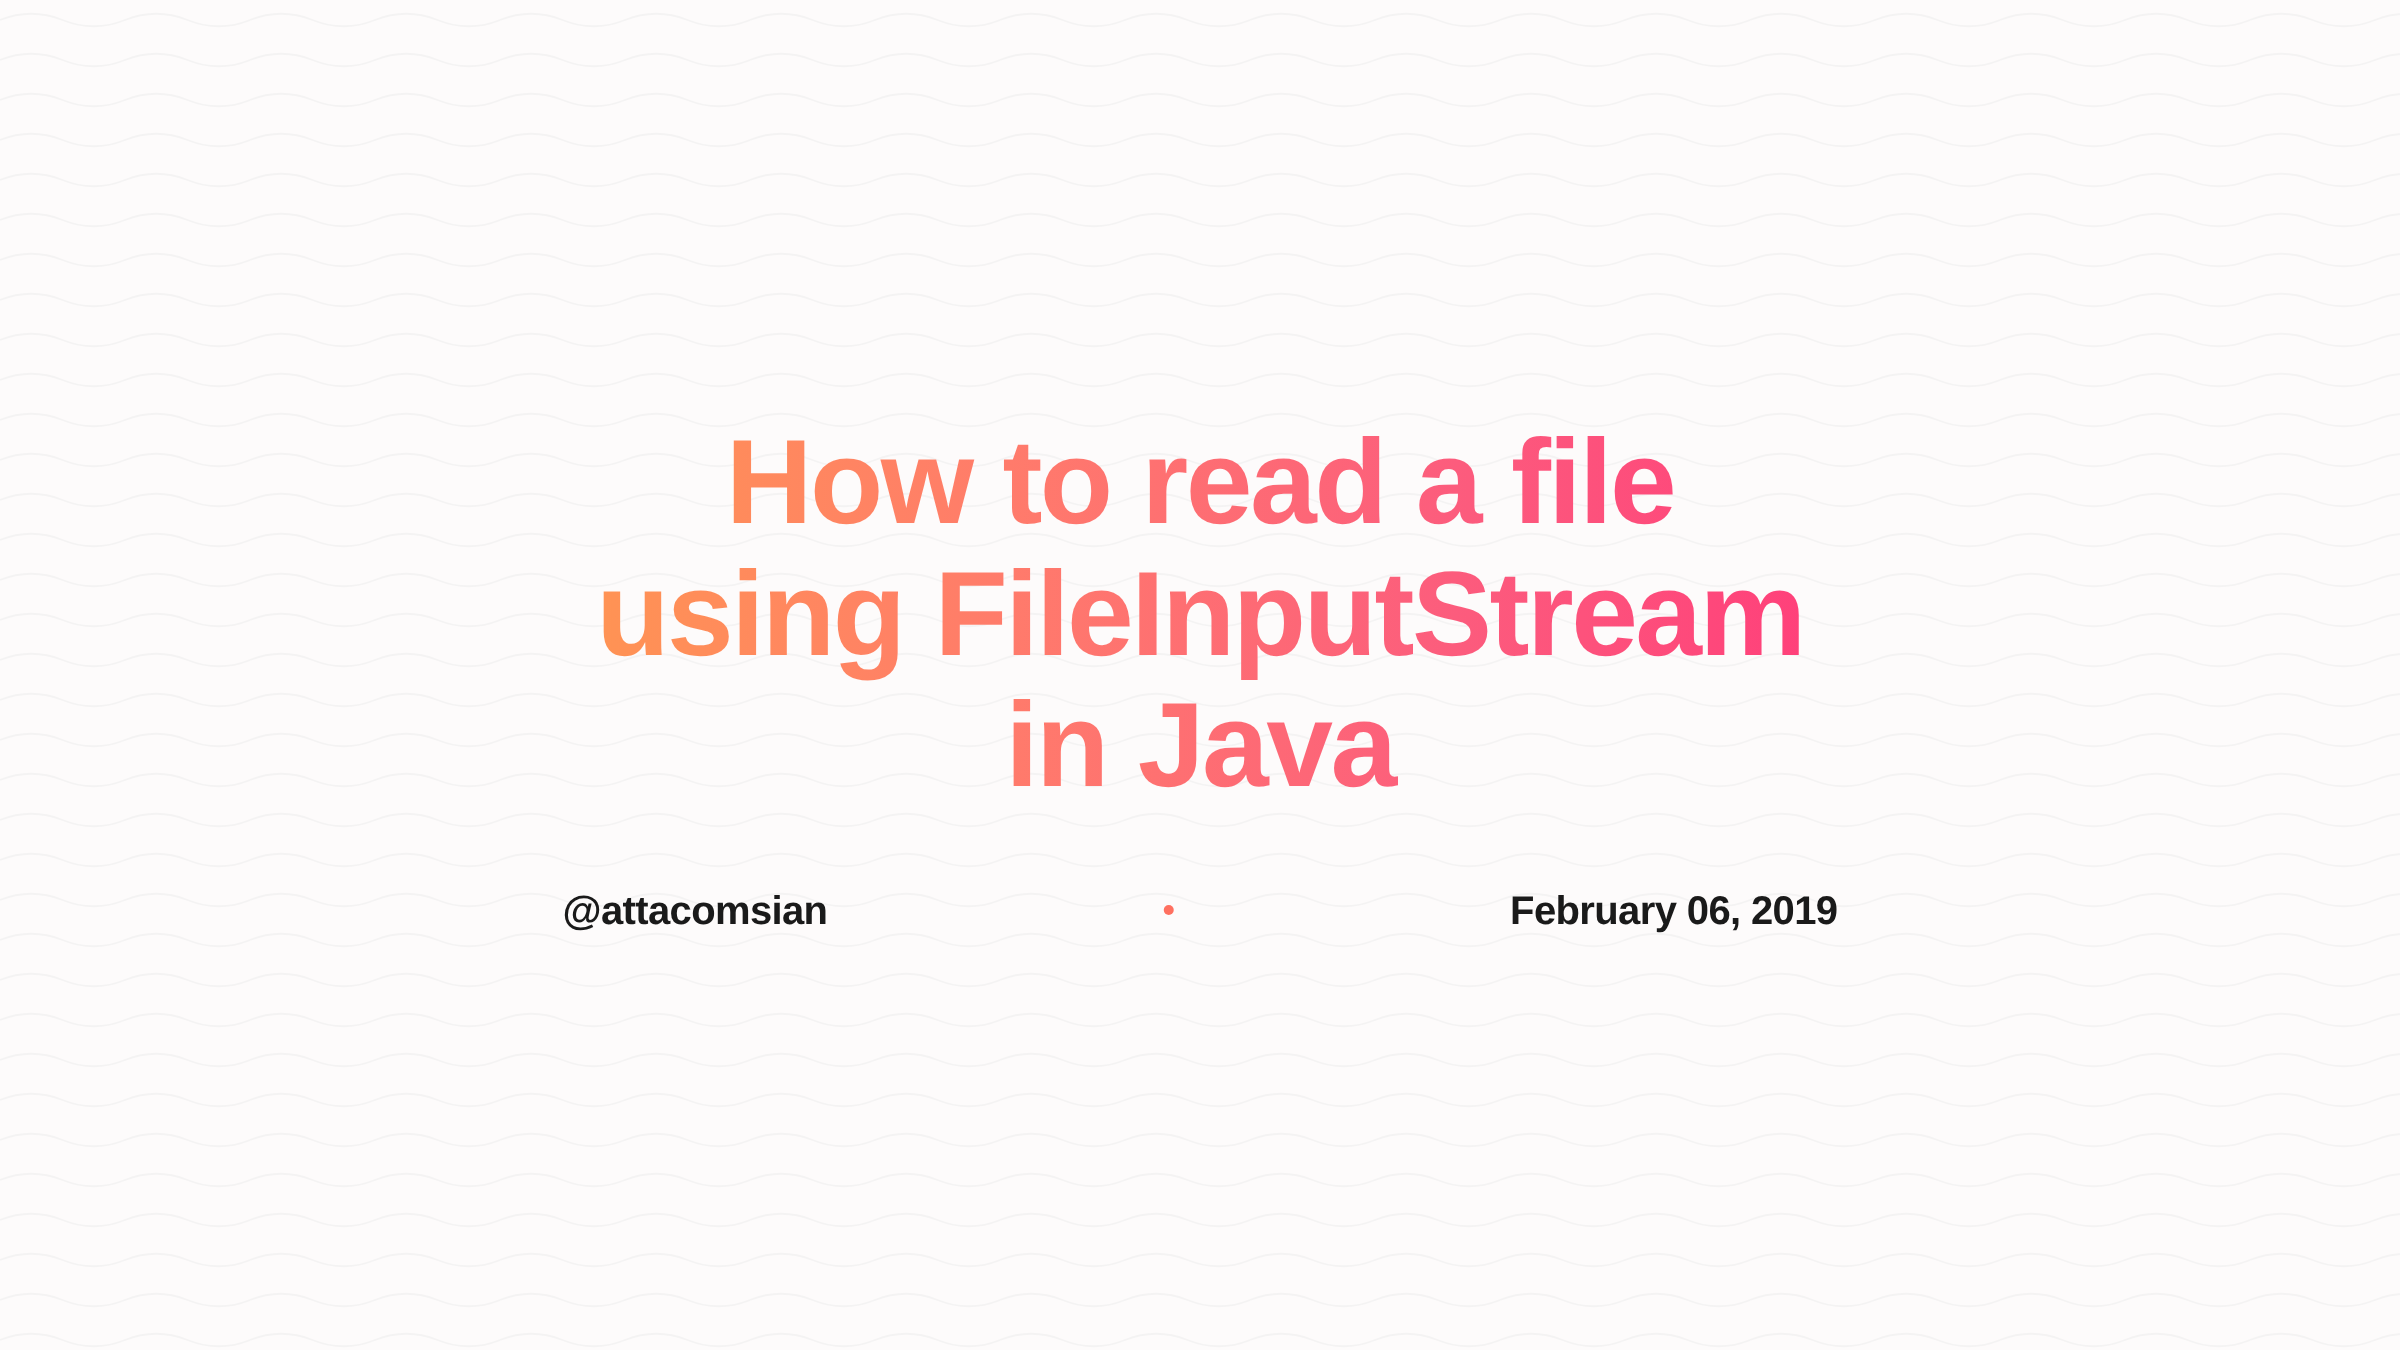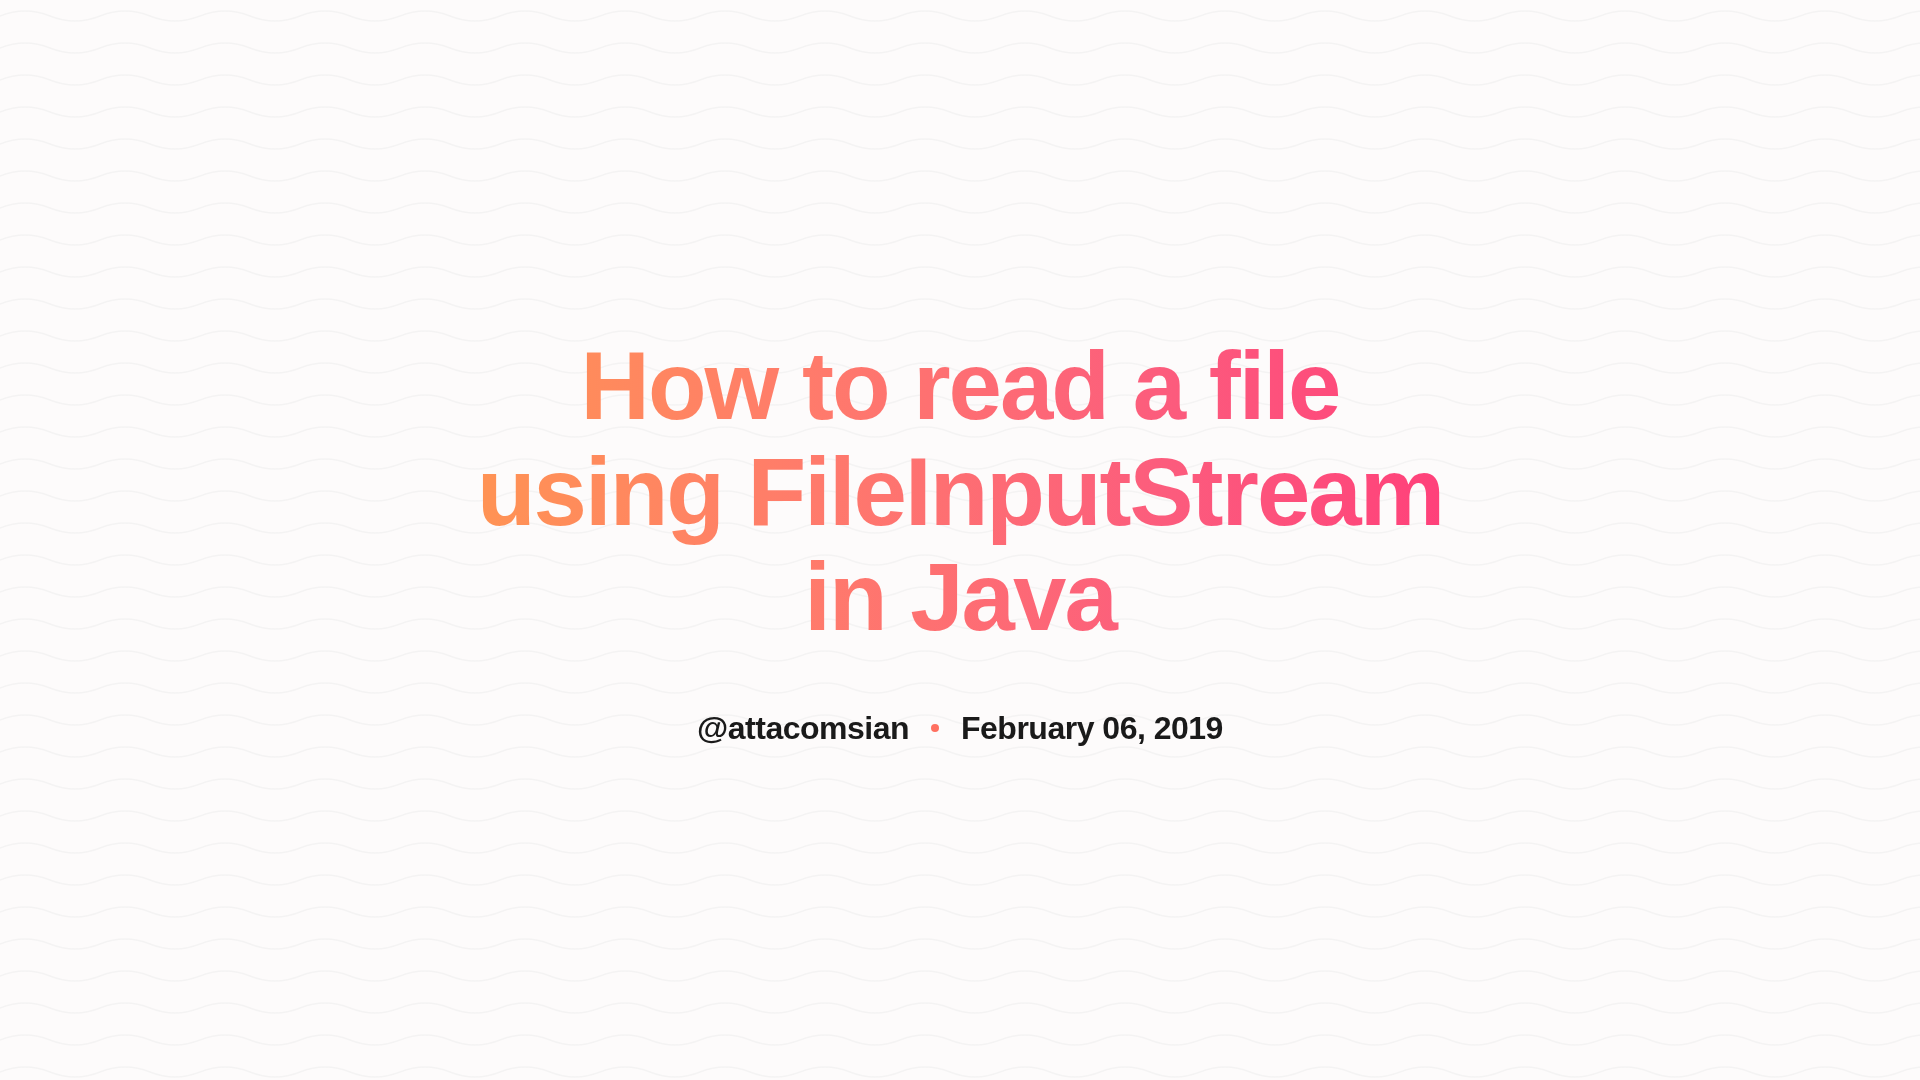--- a/index.html
+++ b/index.html
@@ -51,21 +51,21 @@
       letter-spacing: -2px;
       background: linear-gradient(90deg, #FF9552 0%, #FF7B6B 35%, #FC5C7D 70%, #FF3E7A 100%);
       -webkit-background-clip: text;
       -webkit-text-fill-color: transparent;
       background-clip: text;
       margin-bottom: 60px;
     }
 
     .meta {
       display: flex;
-      justify-content: center;
+      justify-content: space-between;
       align-items: center;
       gap: 22px;
       font-size: 32px;
       font-weight: 800;
       color: #1a1a1a;
       letter-spacing: -0.5px;
     }
 
     .dot {
       width: 8px;

